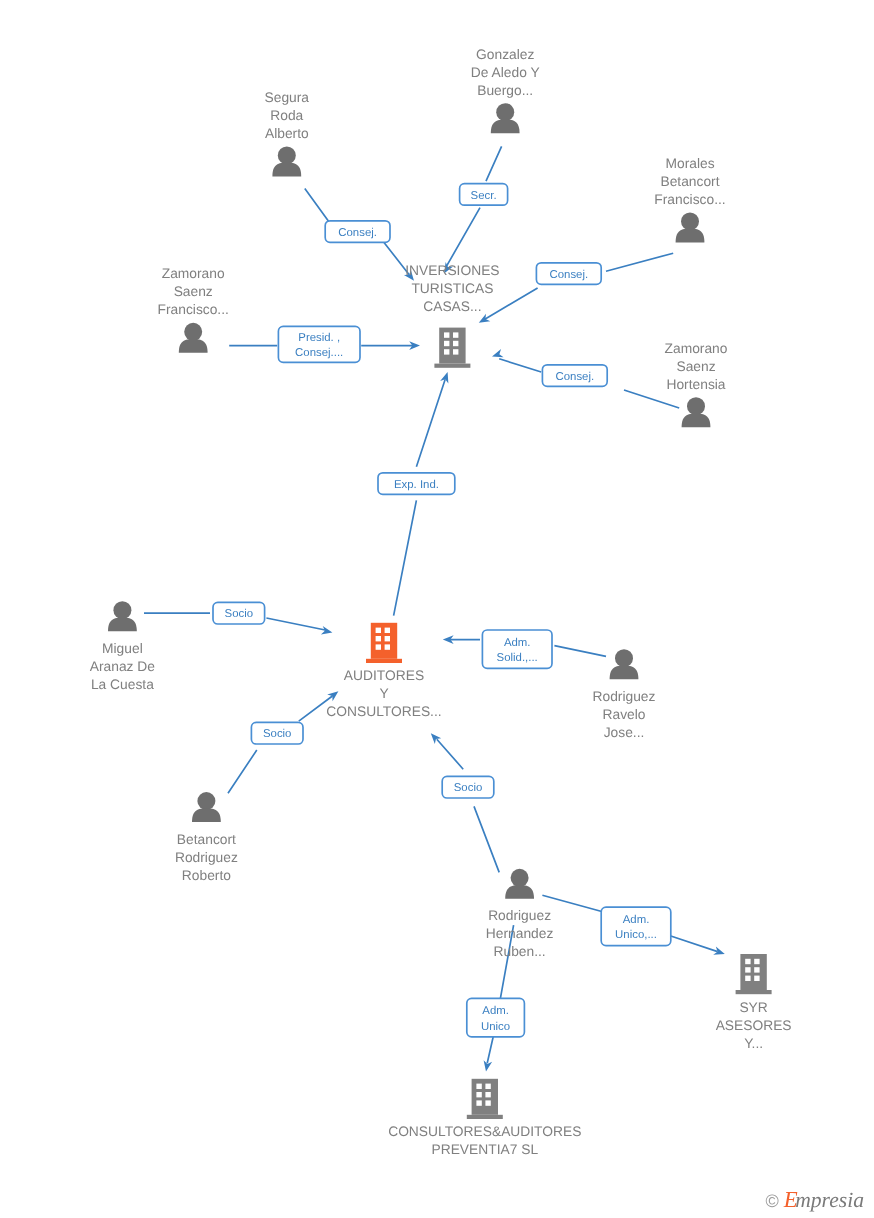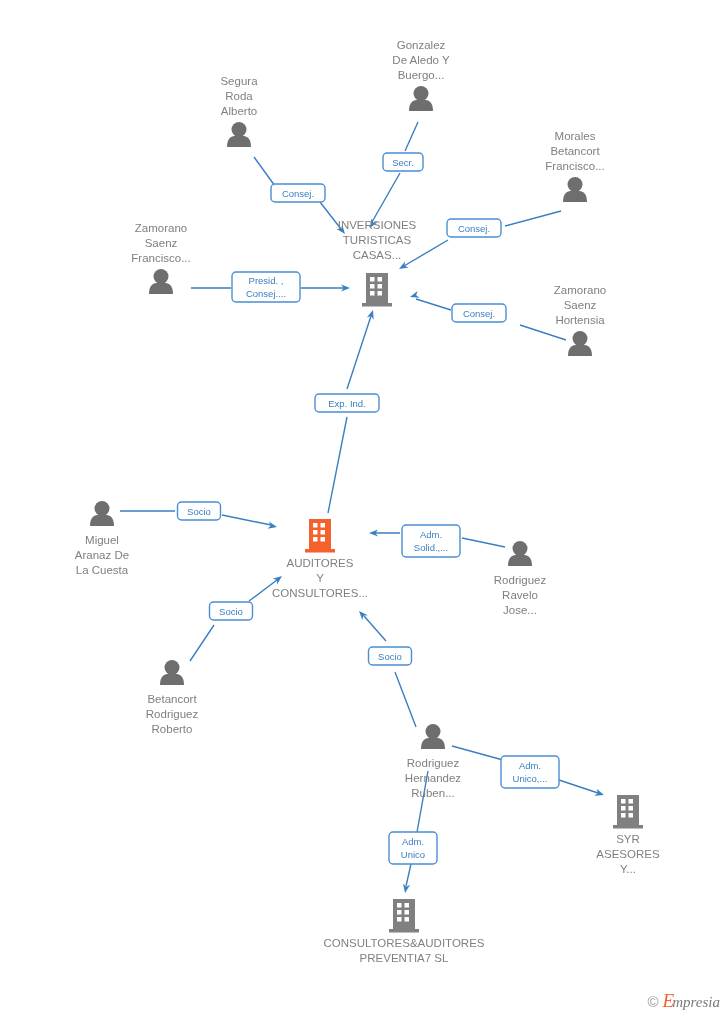--- a/index.html
+++ b/index.html
@@ -59,21 +59,21 @@
   .brand-e {
     font-family: "Liberation Serif", serif;
     font-style: italic;
     font-size: 19px;
     color: #f4612c;
     line-height: 1;
   }
   .brand-rest {
     font-family: "Liberation Serif", serif;
     font-style: italic;
-    font-size: 15px;
+    font-size: 18px;
     color: #7a7a7a;
     line-height: 1;
     margin-left: -2px;
   }
 </style>
 </head>
 <body>
 
 <svg id="diagram" viewBox="0 0 728 1015" xmlns="http://www.w3.org/2000/svg">
   <defs>

